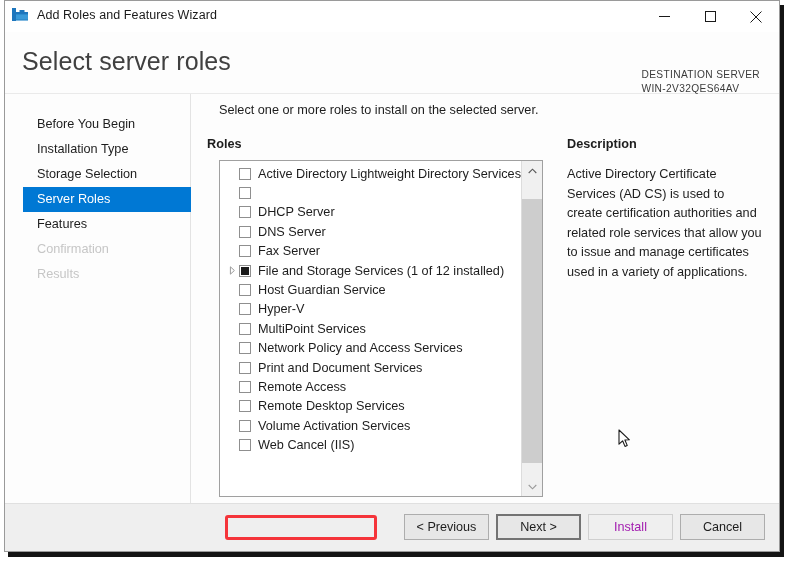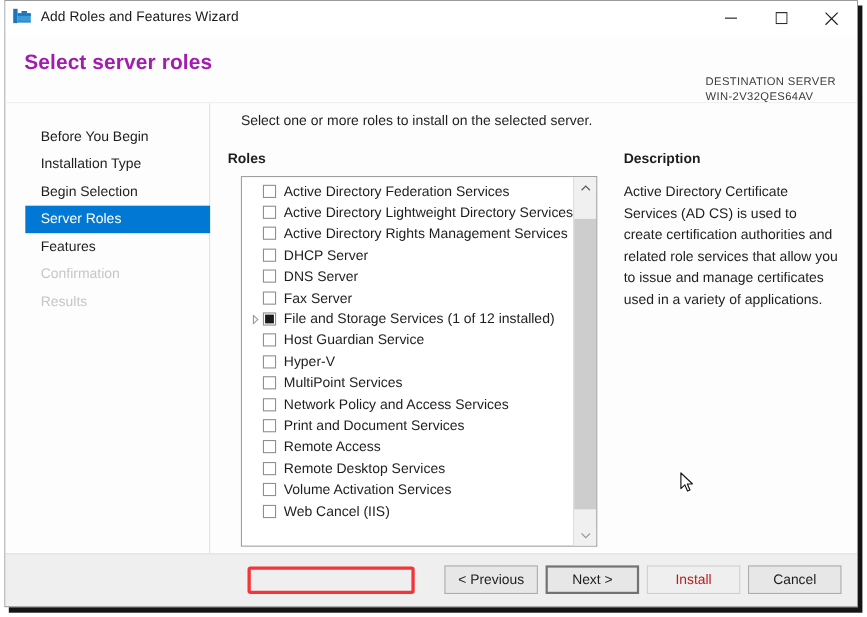--- a/index.html
+++ b/index.html
@@ -77,23 +77,23 @@
     width: 100%;
     height: 62px;
     background: #fdfdfd;
     border-bottom: 1px solid #eaeaea;
     box-sizing: border-box;
   }
   .page-title {
     position: absolute;
     left: 17px;
     top: 15px;
-    font-size: 19px;
-    color: #a21caf;
-    font-weight: 700;
+    font-size: 25px;
+    color: #404040;
+    font-weight: 400;
     letter-spacing: 0.1px;
     white-space: nowrap;
   }
   .dest-block {
     position: absolute;
     right: 19px;
     top: 36px;
     line-height: 14px;
   }
   .dest-label {
@@ -333,21 +333,21 @@
     justify-content: center;
     box-sizing: border-box;
     cursor: default;
     white-space: nowrap;
   }
   .btn.default {
     border: 2px solid #737373;
     background: #e7e7e7;
   }
   .btn.disabled {
-    color: #b91c1c;
+    color: #a21caf;
     background: #efefef;
     border-color: #cfcfcf;
   }
 
   
   .cursor {
     position: absolute;
     left: 613px;
     top: 428px;
     width: 14px;
@@ -398,47 +398,41 @@
       <span class="dest-label">DESTINATION SERVER</span>
       <span class="dest-name">WIN-2V32QES64AV</span>
     </div>
   </div>
 
   <div class="body-area">
 
     <div class="navpane">
       <div class="nav-item first">Before You Begin</div>
       <div class="nav-item">Installation Type</div>
-      <div class="nav-item">Begin Selection</div>
+      <div class="nav-item">Storage Selection</div>
       <div class="nav-item selected">Server Roles</div>
       <div class="nav-item">Features</div>
       <div class="nav-item disabled">Confirmation</div>
       <div class="nav-item disabled">Results</div>
     </div>
 
     <div class="midpane">
       <div class="instruction">Select one or more roles to install on the selected server.</div>
       <div class="roles-label">Roles</div>
 
       <div class="listbox">
         <div class="list-inner" id="role-rows">
             <div class="role-row">
               <span class="expander"></span>
               <span class="chk"></span>
-              <span class="role-name">Active Directory Federation Services</span>
-            </div>
-            <div class="role-row">
-              <span class="expander"></span>
-              <span class="chk"></span>
               <span class="role-name">Active Directory Lightweight Directory Services</span>
             </div>
             <div class="role-row">
               <span class="expander"></span>
               <span class="chk"></span>
-              <span class="role-name">Active Directory Rights Management Services</span>
             </div>
             <div class="role-row">
               <span class="expander"></span>
               <span class="chk"></span>
               <span class="role-name">DHCP Server</span>
             </div>
             <div class="role-row">
               <span class="expander"></span>
               <span class="chk"></span>
               <span class="role-name">DNS Server</span>

